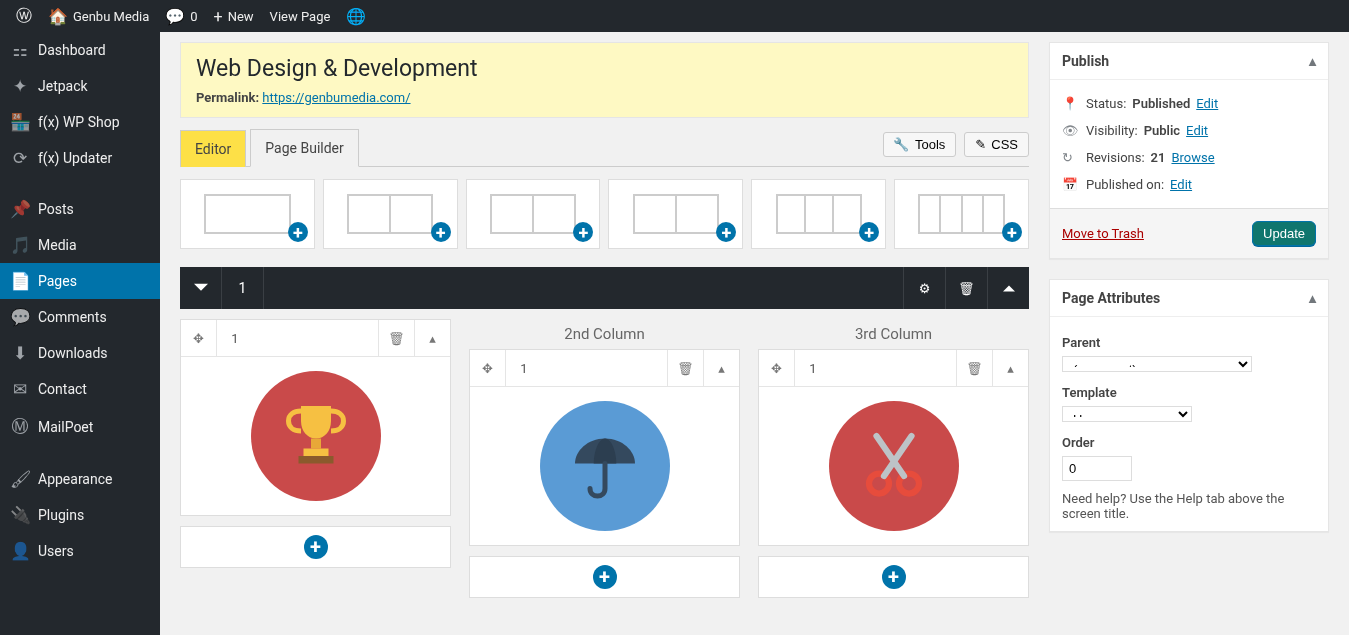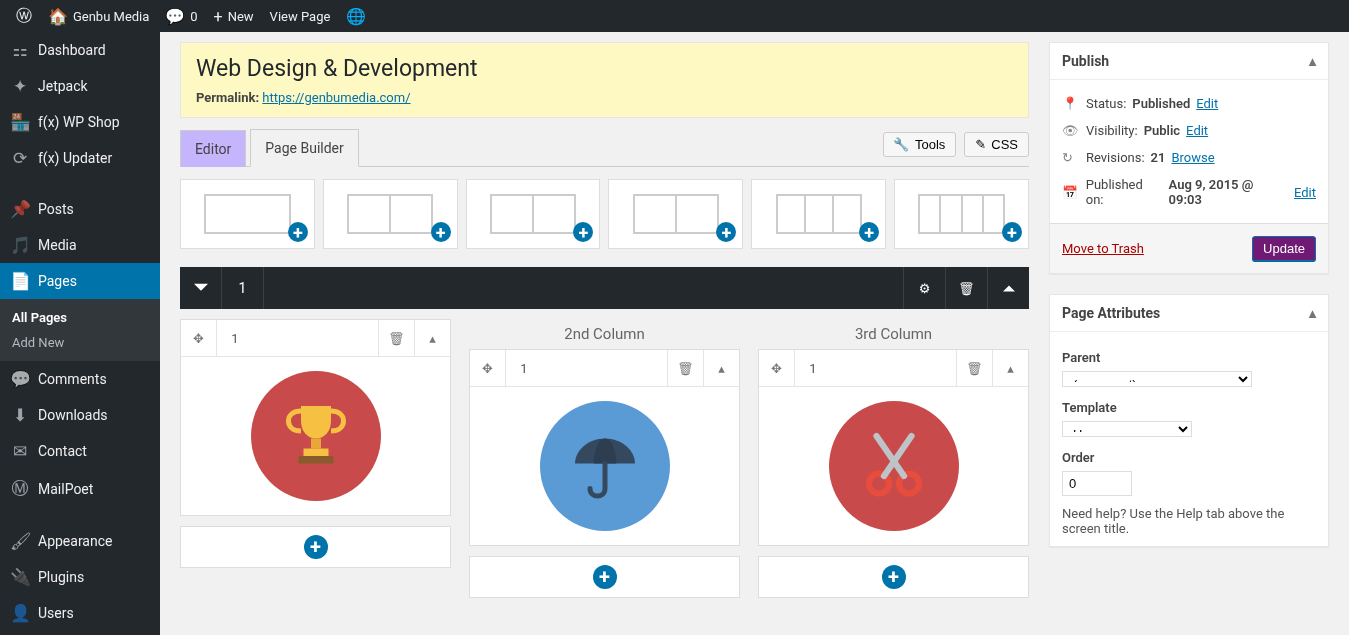--- a/index.html
+++ b/index.html
@@ -26,25 +26,25 @@
 .main-col { flex: 1; min-width: 0; }
 .side-col { width: 280px; }
 
 .page-head { background: #fef9c3; border: 1px solid #e5e5e5; padding: 12px 15px; margin-top: 10px; }
 .page-title { font-size: 23px; font-weight: 400; color: #23282d; margin-bottom: 8px; }
 .hide-title { display: flex; align-items: center; gap: 8px; font-size: 14px; margin-bottom: 8px; }
 .permalink { font-size: 13px; }
 .permalink a { color: #0073aa; text-decoration: underline; }
 
 .tabrow { display: flex; align-items: center; border-bottom: 1px solid #ccc; margin-top: 10px; position: relative; }
-.tab { padding: 10px 14px; font-size: 14px; background: #c4b5fd; border: 1px solid #ccc; border-bottom: none; cursor: pointer; margin-right: 4px; position: relative; top: 1px; }
+.tab { padding: 10px 14px; font-size: 14px; background: #fde047; border: 1px solid #ccc; border-bottom: none; cursor: pointer; margin-right: 4px; position: relative; top: 1px; }
 .tab.active { background: #f1f1f1; font-weight: 400; border-bottom: 1px solid #f1f1f1; }
 .tabrow-right { margin-left: auto; display: flex; gap: 8px; padding-bottom: 6px; }
 .btn { background: #f7f7f7; border: 1px solid #ccc; border-radius: 3px; padding: 4px 10px; font-size: 13px; cursor: pointer; display: inline-flex; align-items: center; gap: 5px; }
-.btn-primary { background: #701a75; border-color: #0073aa; color: #fff; box-shadow: 0 1px 0 #006799; }
+.btn-primary { background: #0f766e; border-color: #0073aa; color: #fff; box-shadow: 0 1px 0 #006799; border-radius: 6px; }
 
 .layout-chooser { display: flex; gap: 8px; margin-top: 12px; }
 .layout-opt { flex: 1; background: #fff; border: 1px solid #ddd; height: 70px; position: relative; cursor: pointer; display: flex; align-items: center; justify-content: center; }
 .layout-inner { border: 2px solid #ccc; width: 65%; height: 40px; display: flex; }
 .layout-inner div { flex: 1; border-right: 2px solid #ccc; }
 .layout-inner div:last-child { border-right: none; }
 .add-circ { position: absolute; bottom: 6px; right: 6px; width: 20px; height: 20px; background: #0073aa; border-radius: 50%; color: #fff; display: flex; align-items: center; justify-content: center; font-weight: bold; font-size: 18px; }
 
 .row-bar { background: #23282d; color: #fff; height: 42px; display: flex; align-items: center; margin-top: 18px; }
 .row-bar-cell { width: 42px; height: 42px; display: flex; align-items: center; justify-content: center; border-right: 1px solid #3a3f44; cursor: pointer; }
@@ -152,28 +152,20 @@
         <a href="#">
           <span class="sb-icon">🎵</span>
           <span>Media</span>
         </a>
       </li>
       <li class="current">
         <a href="#">
           <span class="sb-icon">📄</span>
           <span>Pages</span>
         </a>
-        <ul class="submenu">
-          <li>
-            <a href="#" class="current-sub">All Pages</a>
-          </li>
-          <li>
-            <a href="#">Add New</a>
-          </li>
-        </ul>
       </li>
       <li>
         <a href="#">
           <span class="sb-icon">💬</span>
           <span>Comments</span>
         </a>
       </li>
       <li>
         <a href="#">
           <span class="sb-icon">⬇</span>
@@ -429,21 +421,20 @@
         </div>
         <div class="publish-row">
           <span class="picn">↻</span>
           <span>Revisions:</span>
           <strong>21</strong>
           <a href="#">Browse</a>
         </div>
         <div class="publish-row">
           <span class="picn">📅</span>
           <span>Published on:</span>
-          <strong>Aug 9, 2015 @ 09:03</strong>
           <a href="#">Edit</a>
         </div>
       </div>
       <div class="publish-actions">
         <a class="trash-link">Move to Trash</a>
         <button class="btn btn-primary">Update</button>
       </div>
     </div>
 
     <div class="postbox">

